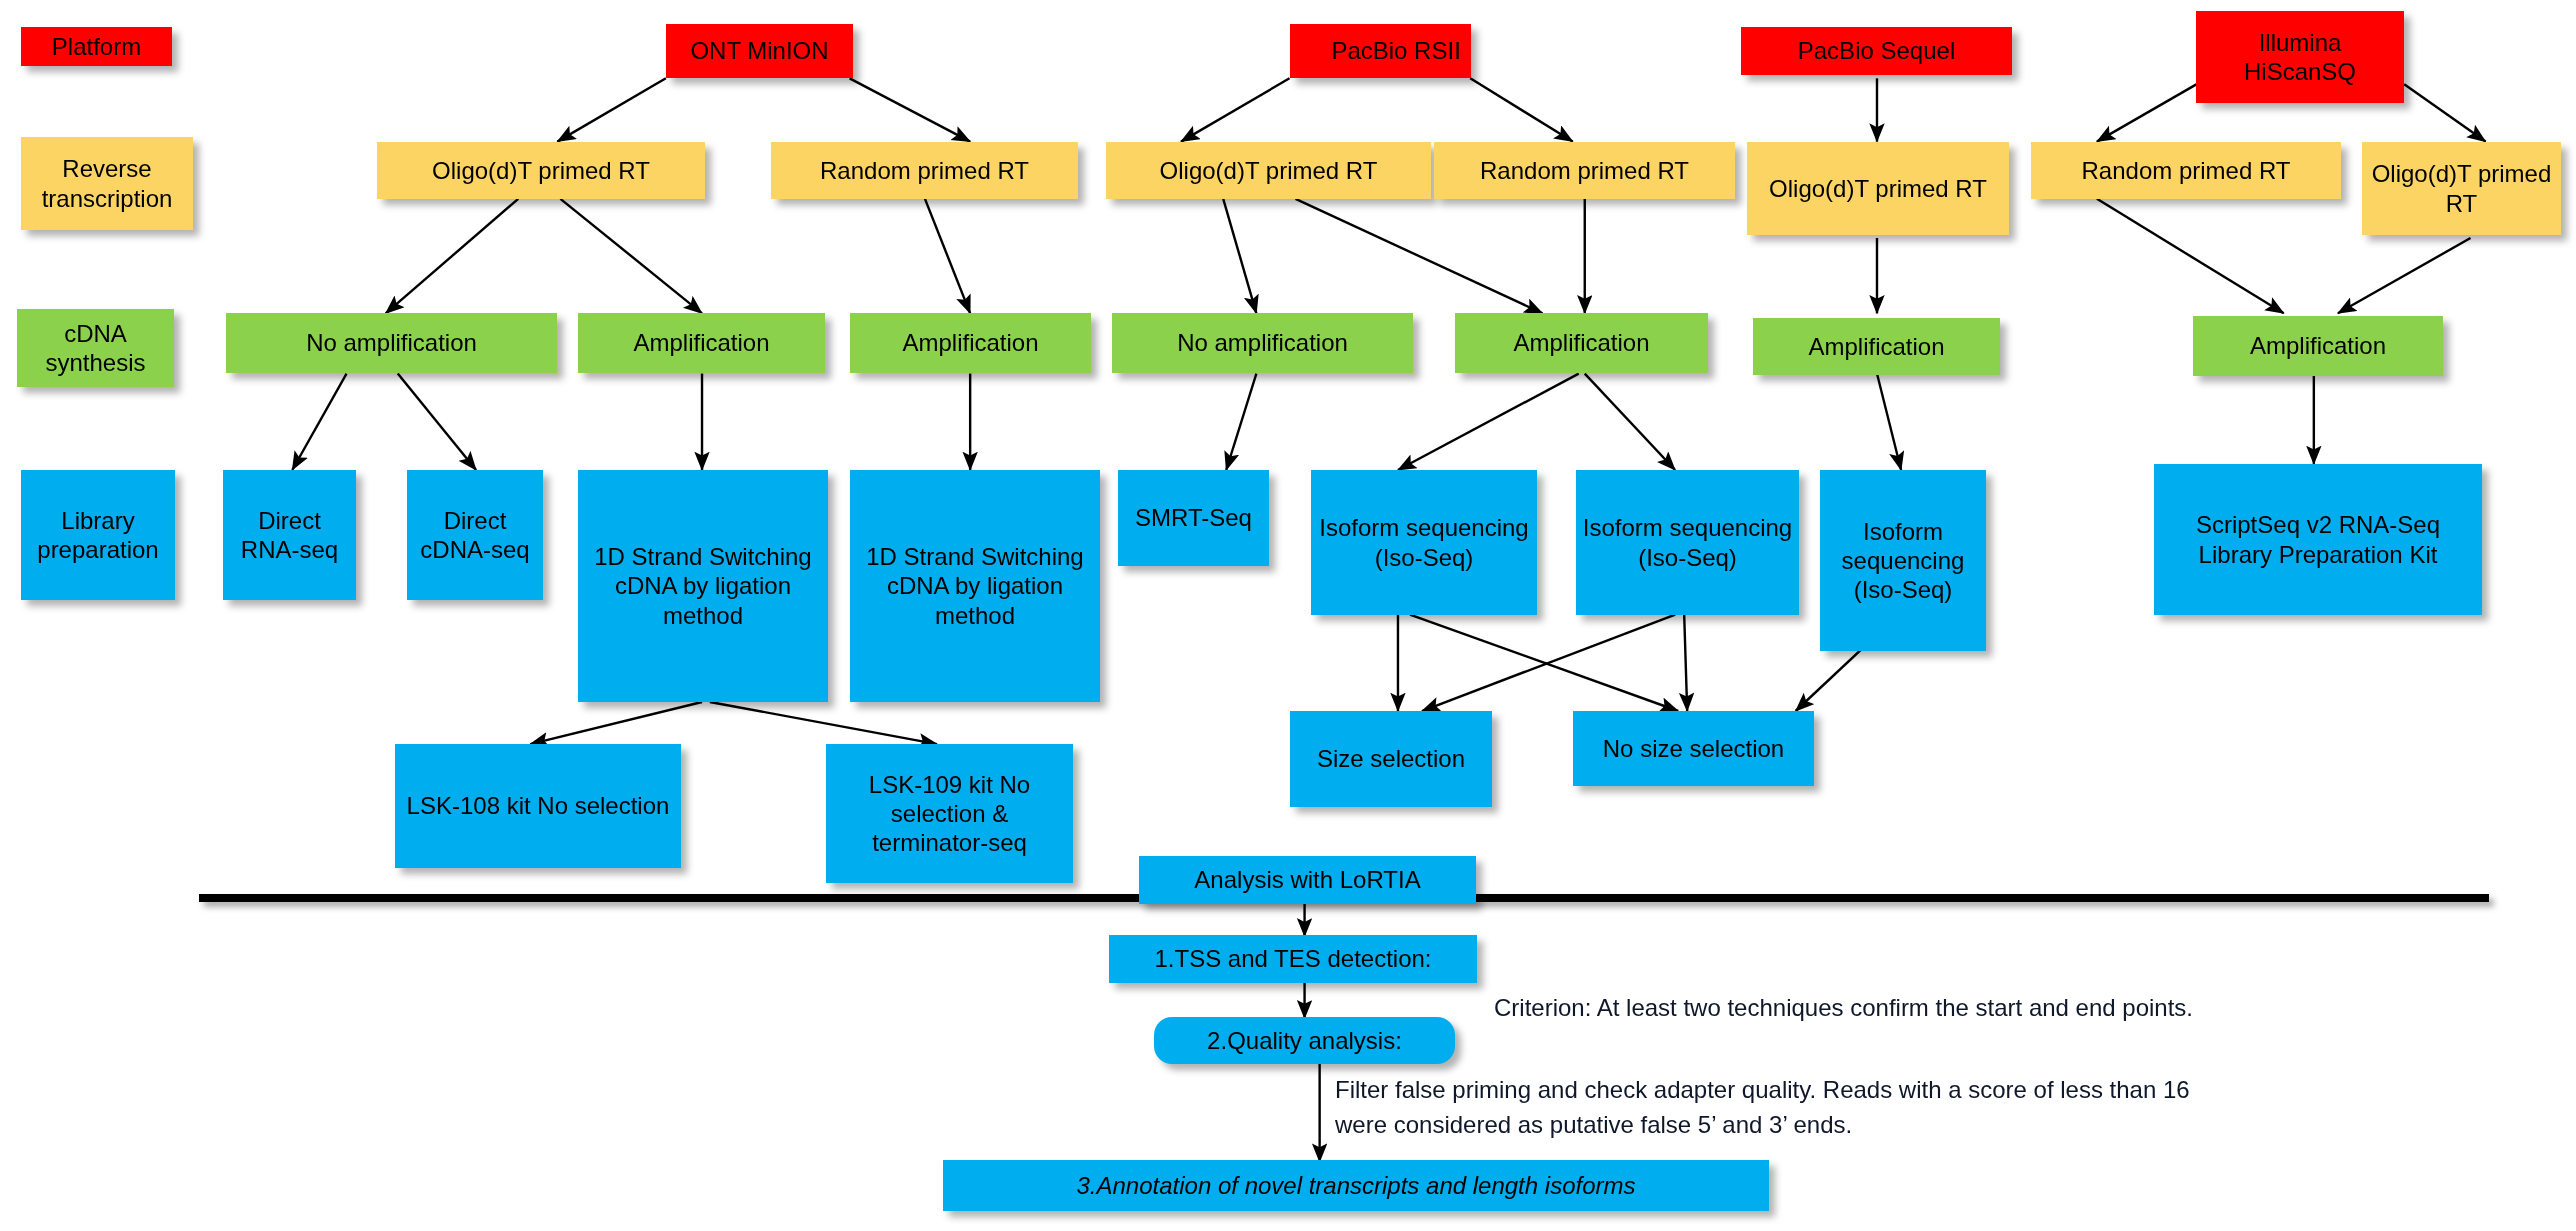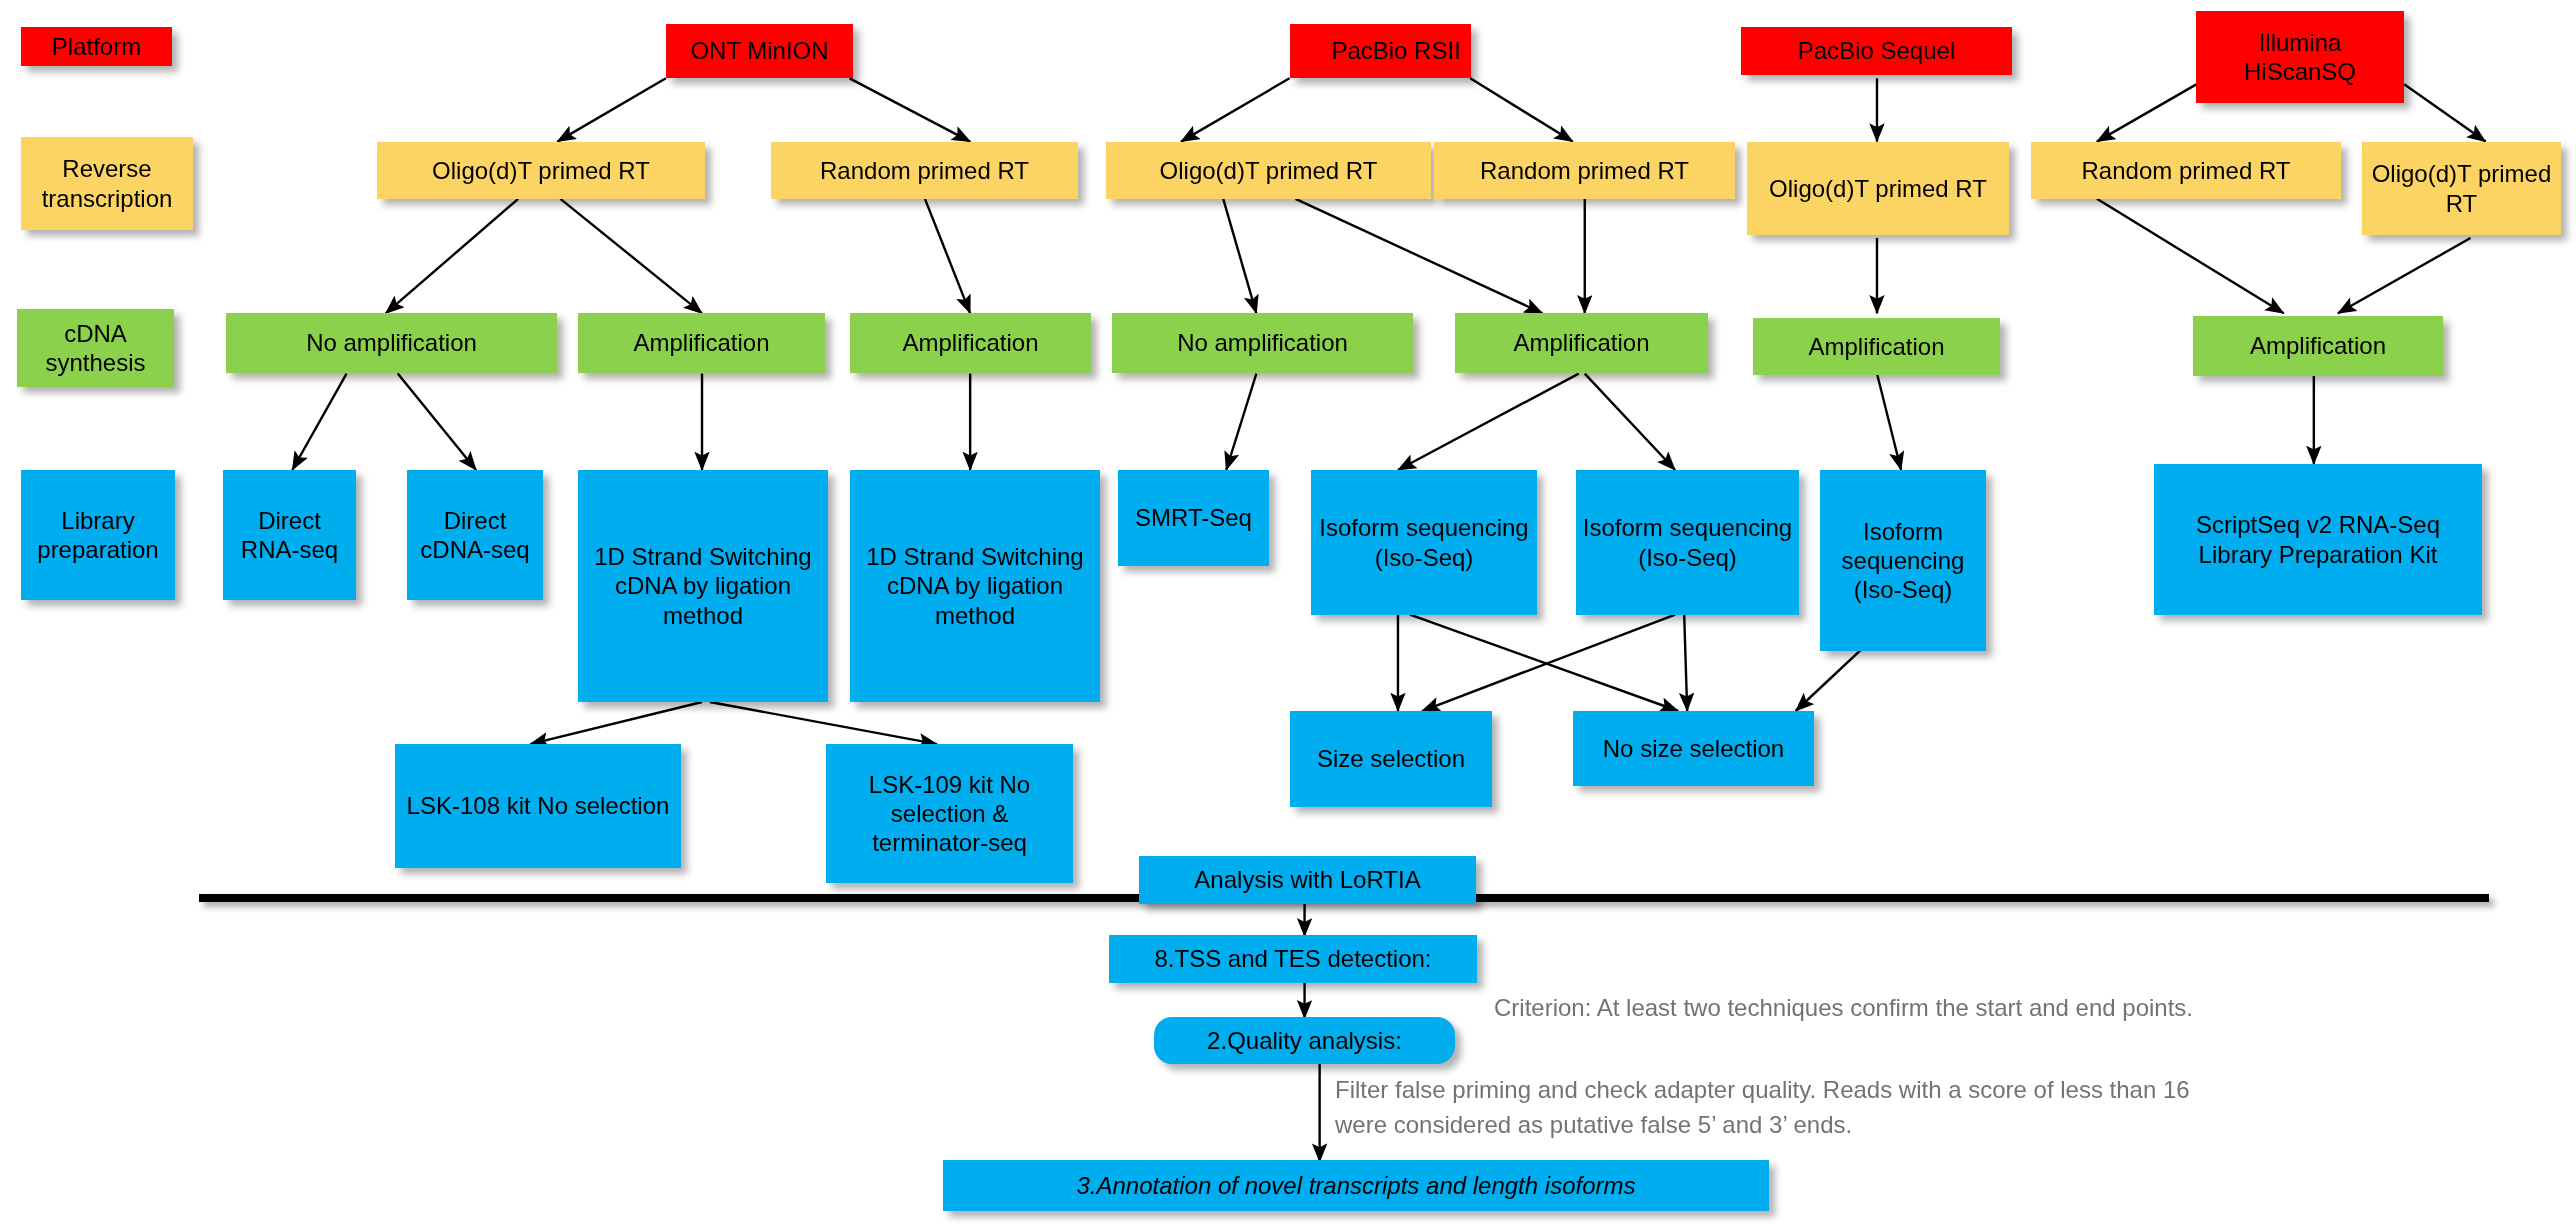--- a/index.html
+++ b/index.html
@@ -31,21 +31,21 @@
   .green{background:#8BD14B;}
   .blue{background:#00ADEF;}
   .rule{
     position:absolute;
     background:#000000;
     z-index:8;
     box-shadow:4.8px 4.8px 6px rgba(0,0,0,0.35);
   }
   .note{
     position:absolute;
-    color:#737373;
+    color:#0f172a;
     font-size:24px;
     line-height:1.45;
     white-space:pre-wrap;
     z-index:10;
   }
 </style>
 </head>
 <body>
 
 <div id="stage">
@@ -176,21 +176,21 @@
   <div class="box blue" style="left:826px;top:744px;width:247px;height:139px;">LSK-109 kit No selection &amp; terminator-seq</div>
 
   <div class="box blue" style="left:1290px;top:711px;width:202px;height:96px;">Size selection</div>
 
   <div class="box blue" style="left:1573px;top:711px;width:241px;height:75px;">No size selection</div>
 
   <div class="rule" style="left:199px;top:894px;width:2290px;height:8.4px;"></div>
 
   <div class="box blue" style="left:1139px;top:856px;width:337px;height:48px;">Analysis with LoRTIA</div>
 
-  <div class="box blue" style="left:1109px;top:935px;width:368px;height:48px;">8.TSS and TES detection:</div>
+  <div class="box blue" style="left:1109px;top:935px;width:368px;height:48px;">1.TSS and TES detection:</div>
 
   <div class="box blue" style="left:1154px;top:1017px;width:301px;height:47px;border-radius:18px;">2.Quality analysis:</div>
 
   <div class="box blue" style="left:943px;top:1160px;width:826px;height:51px;font-style:italic;">3.Annotation of novel transcripts and length isoforms</div>
 
   <div class="note" style="left:1494px;top:991px;width:1036px;">Criterion: At least two techniques confirm the start and end points.</div>
 
   <div class="note" style="left:1335px;top:1073px;width:1211px;">Filter false priming and check adapter quality. Reads with a score of less than 16
 were considered as putative false 5’ and 3’ ends.</div>
 

